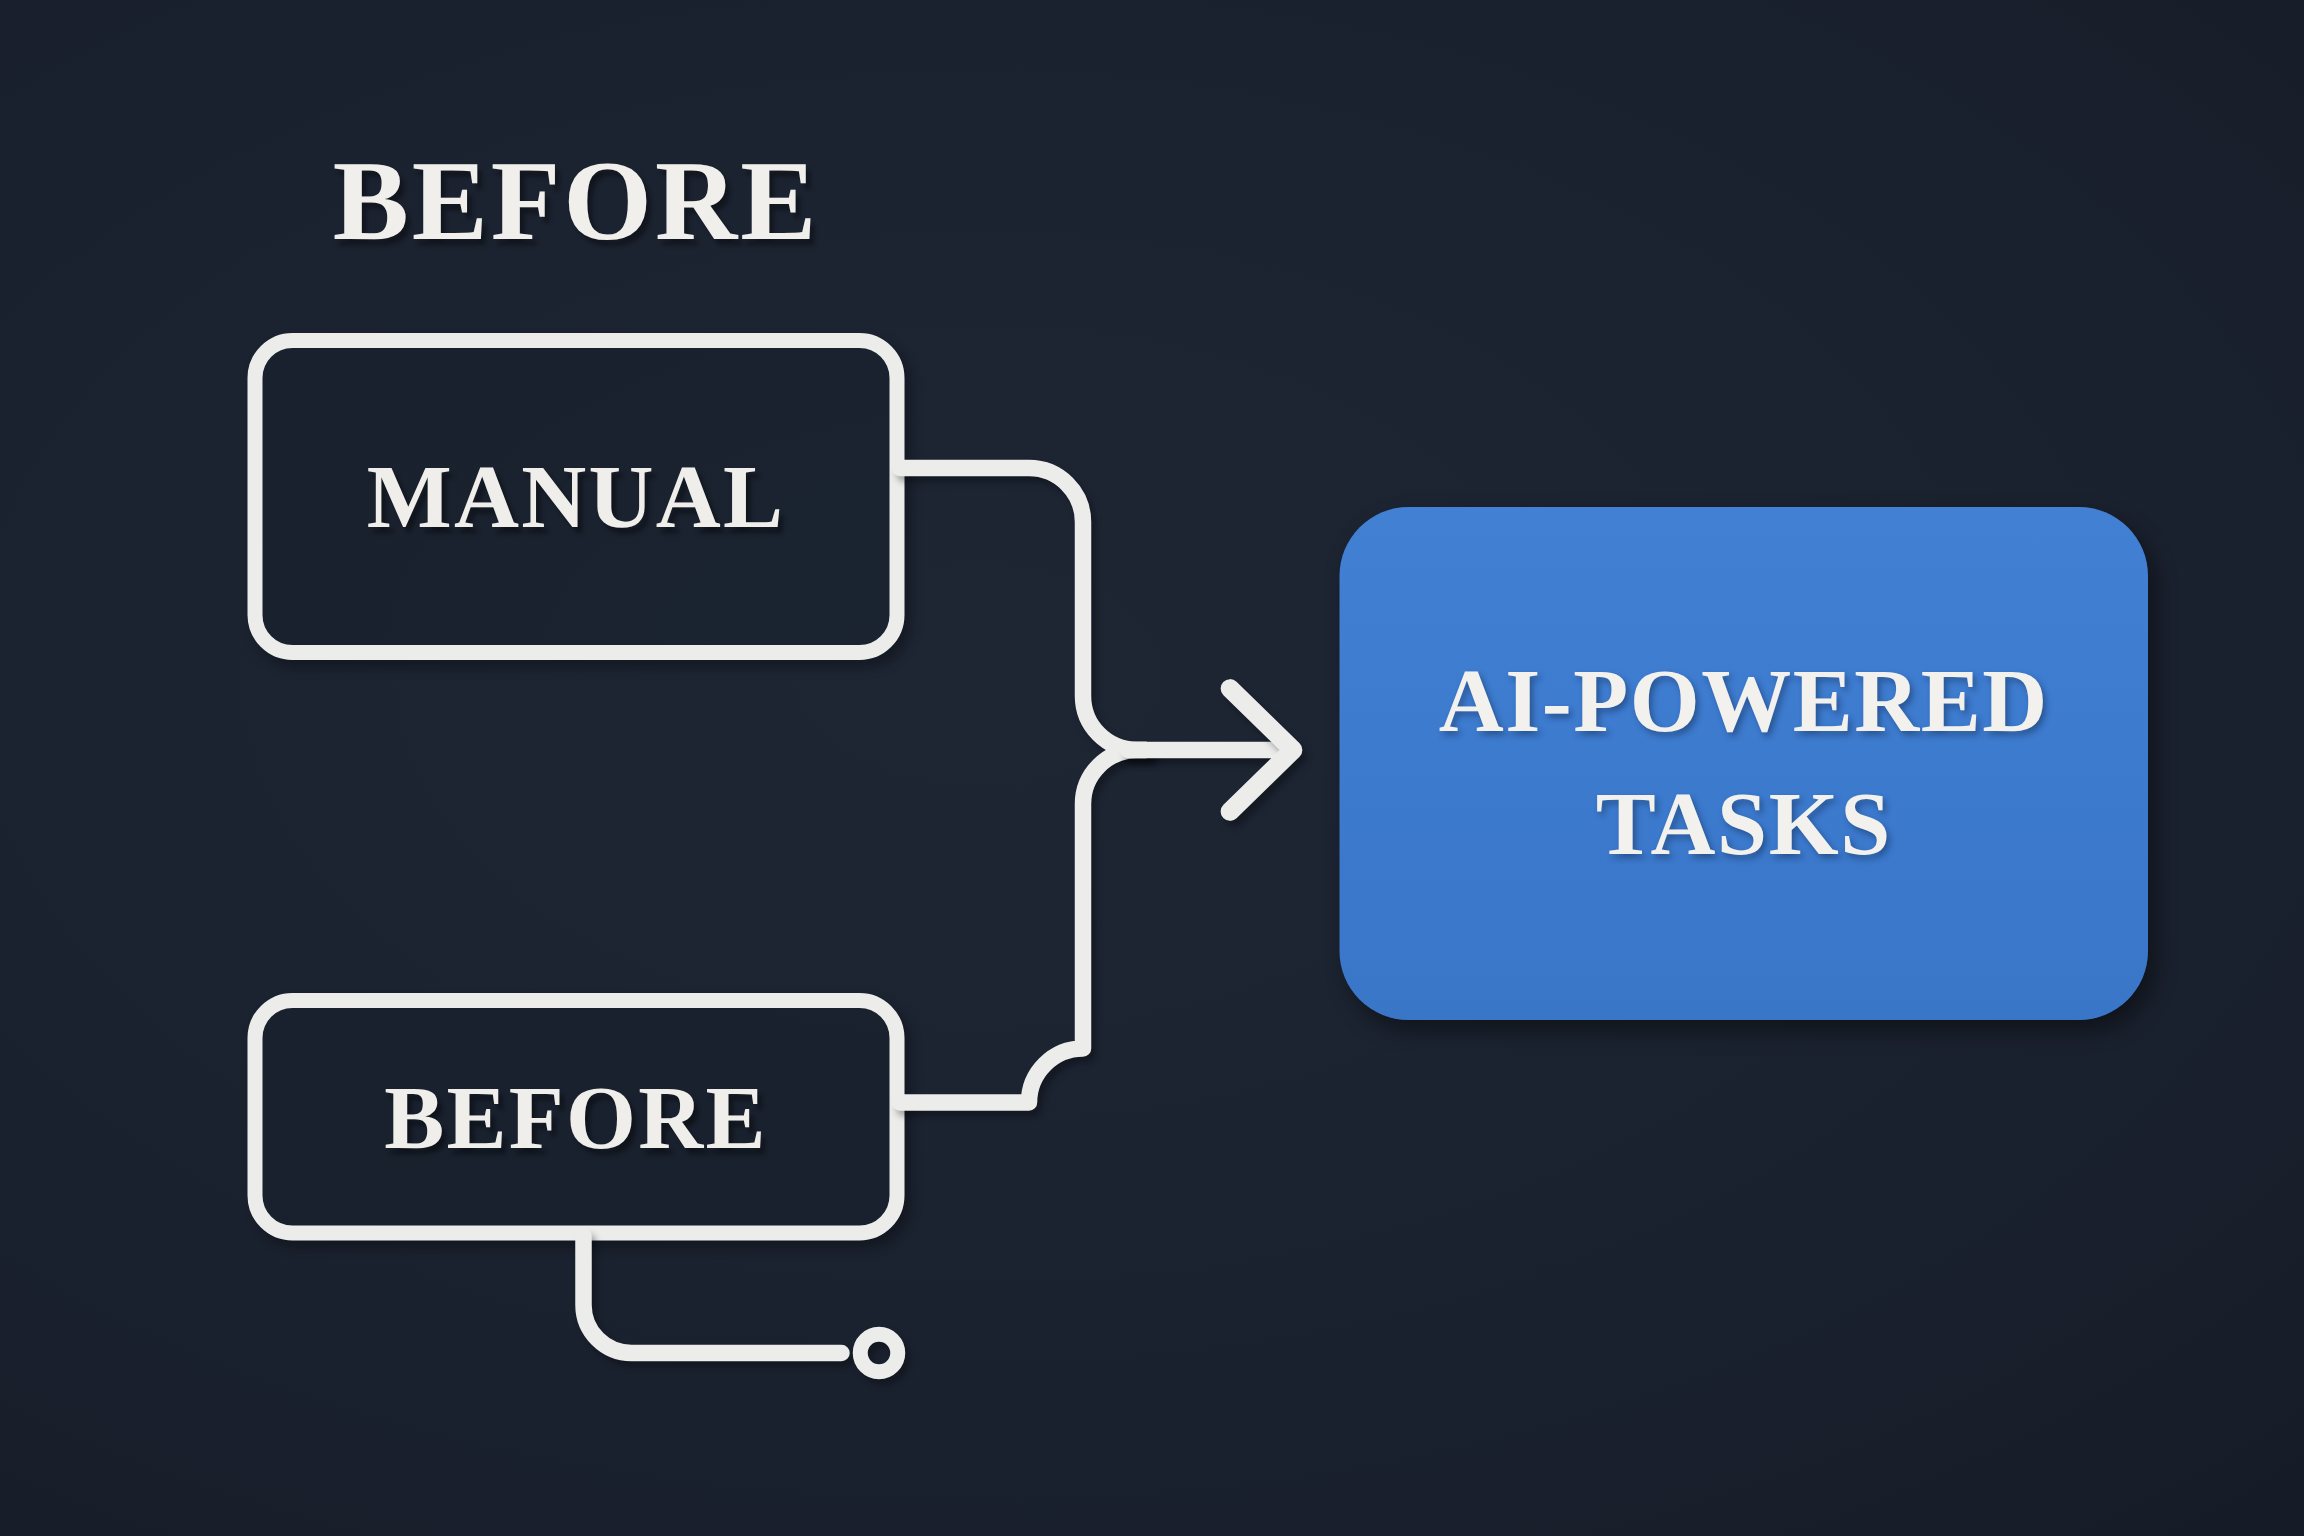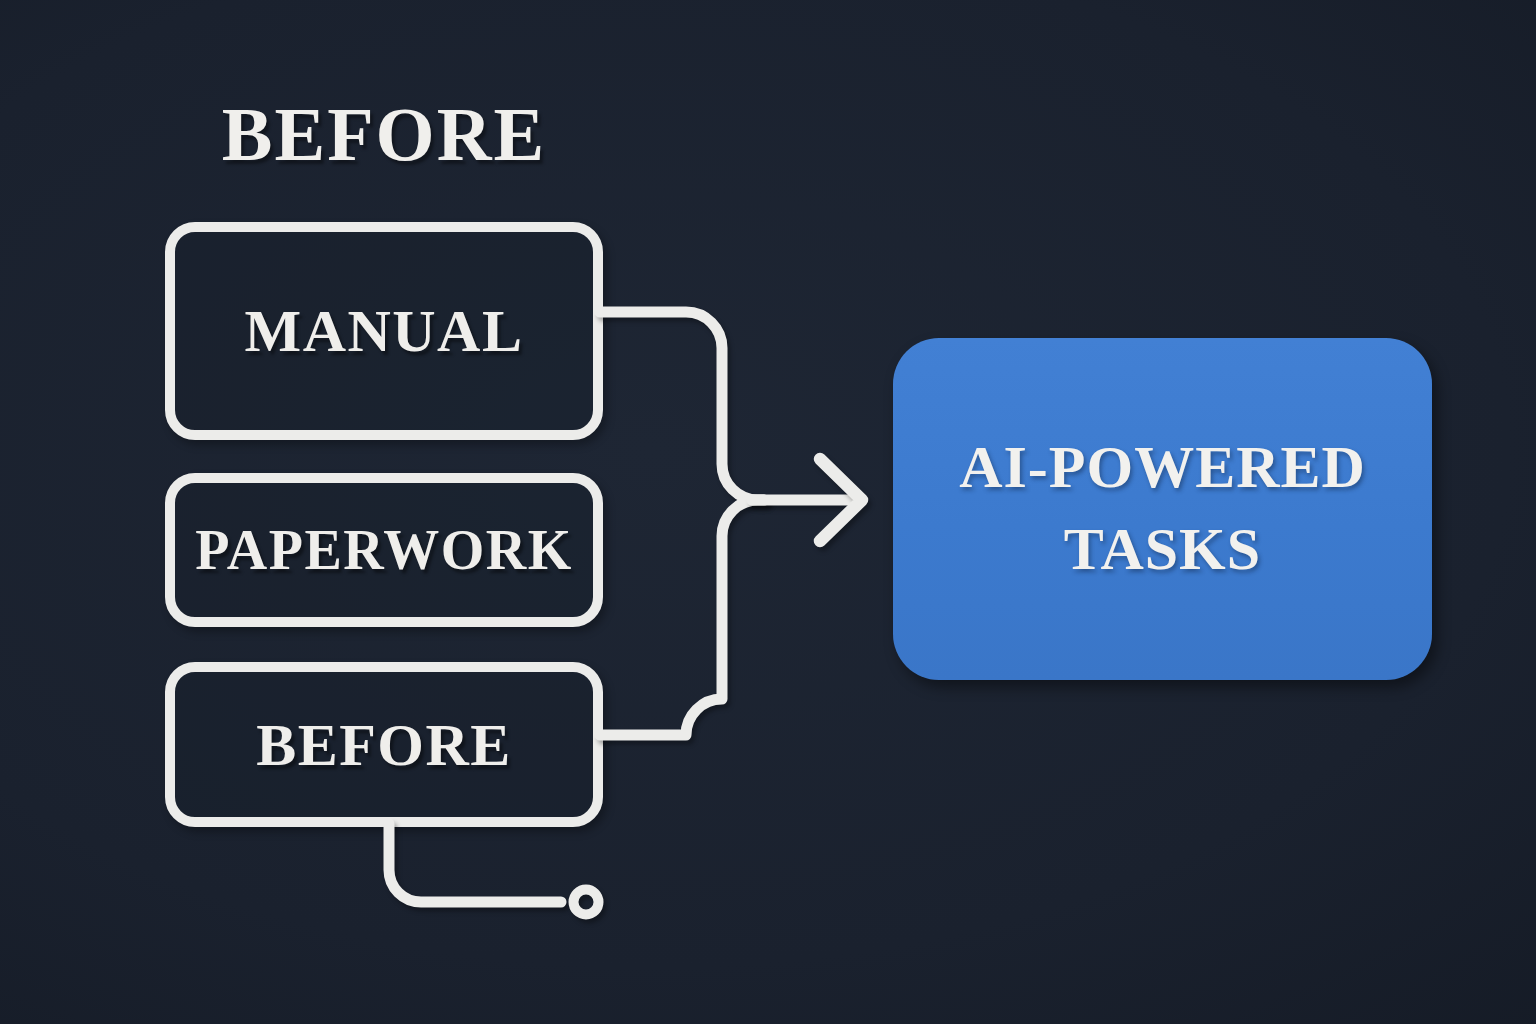--- a/index.html
+++ b/index.html
@@ -104,23 +104,20 @@
 <body>
 
 <div class="stage">
 
   <div class="heading">BEFORE</div>
 
   <div class="node node-manual">
     <span class="node-line">MANUAL</span>
   </div>
 
-  <div class="node node-paperwork">
-    <span class="node-line">PAPERWORK</span>
-  </div>
 
   <div class="node node-delays">
     <span class="node-line">BEFORE</span>
   </div>
 
   <svg class="connector-layer" viewBox="0 0 1536 1024" xmlns="http://www.w3.org/2000/svg">
 
     <path d="M 600 312 H 686 A 36 36 0 0 1 722 348 V 464 A 36 36 0 0 0 758 500 H 764" fill="none" stroke="#ececea" stroke-width="11" stroke-linecap="round" stroke-linejoin="round"></path>
 
     <path d="M 600 735 H 686 A 36 36 0 0 1 722 699 V 536 A 36 36 0 0 1 758 500 H 764" fill="none" stroke="#ececea" stroke-width="11" stroke-linecap="round" stroke-linejoin="round"></path>

